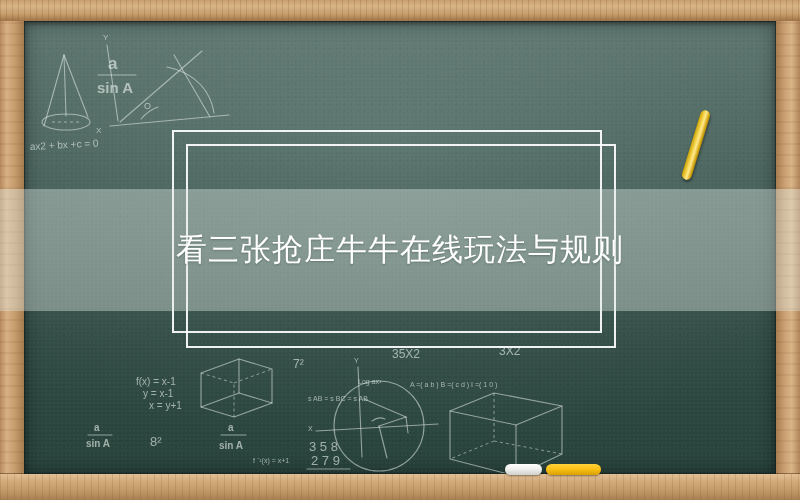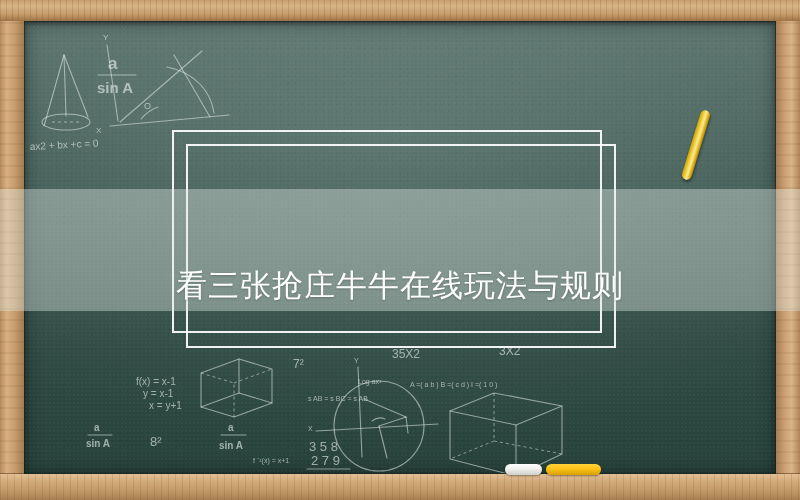--- a/index.html
+++ b/index.html
@@ -108,21 +108,20 @@
   }
   .band-title {
     position:absolute; left:0; top:189px; width:800px; height:122px;
     display:flex; align-items:center; justify-content:center;
     color:#ffffff;
     font-size:31px;
     letter-spacing:1px;
     font-weight:400;
     text-shadow:0 1px 2px rgba(40,60,55,.35);
     white-space:nowrap;
-    margin-top:36px;
   }
 
   
   .chalk-stick-yellow-wall {
     position:absolute; left:667px; top:88px;
     width:10px; height:72px;
     border-radius:5px;
     background:linear-gradient(90deg,#caa106 0%,#f3d34a 35%,#ffe98e 55%,#d4a915 85%,#a97f06 100%);
     transform:rotate(17deg);
     box-shadow:1px 2px 3px rgba(0,0,0,.45);

